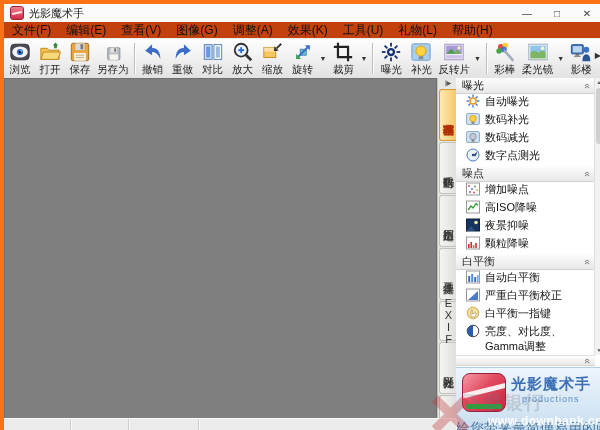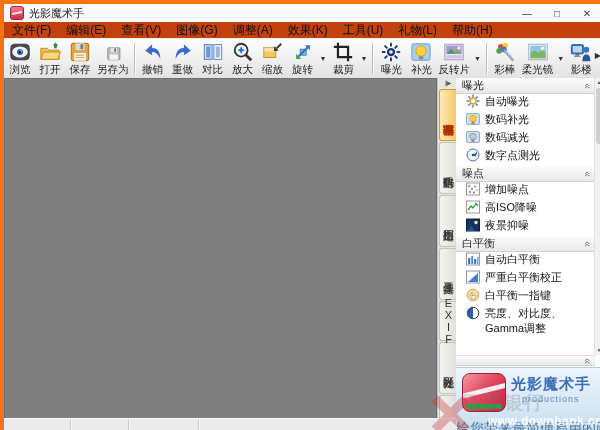--- a/index.html
+++ b/index.html
@@ -401,20 +401,30 @@
         <span>高ISO降噪</span>
       </div>
       <div class="pitem">
         <svg viewBox="0 0 14 14">
             <rect x="0.5" y="1" width="13" height="12" fill="#16335e" stroke="#0c2040"></rect>
             <circle cx="10" cy="4.5" r="1.8" fill="#e8e8b0"></circle>
             <path d="M0.5 13 L5 8 L9 13 Z" fill="#2a5080"></path>
           </svg>
         <span>夜景抑噪</span>
       </div>
+      <div class="pitem">
+        <svg viewBox="0 0 14 14">
+            <rect x="0.5" y="1" width="13" height="12" fill="#fff" stroke="#999"></rect>
+            <rect x="2" y="8" width="1.6" height="4" fill="#d03030"></rect>
+            <rect x="4.4" y="6" width="1.6" height="6" fill="#d03030"></rect>
+            <rect x="6.8" y="9" width="1.6" height="3" fill="#e06060"></rect>
+            <rect x="9.2" y="7" width="1.6" height="5" fill="#d03030"></rect>
+          </svg>
+        <span>颗粒降噪</span>
+      </div>
 
       <div class="phead">
         <span>白平衡</span>
         <span class="chev">«</span>
       </div>
       <div class="pitem">
         <svg viewBox="0 0 14 14">
             <rect x="0.5" y="1" width="13" height="12" fill="#fff" stroke="#999"></rect>
             <rect x="2.2" y="6" width="2" height="6" fill="#3b6cc8"></rect>
             <rect x="5.2" y="4" width="2" height="8" fill="#5b8cd8"></rect>

